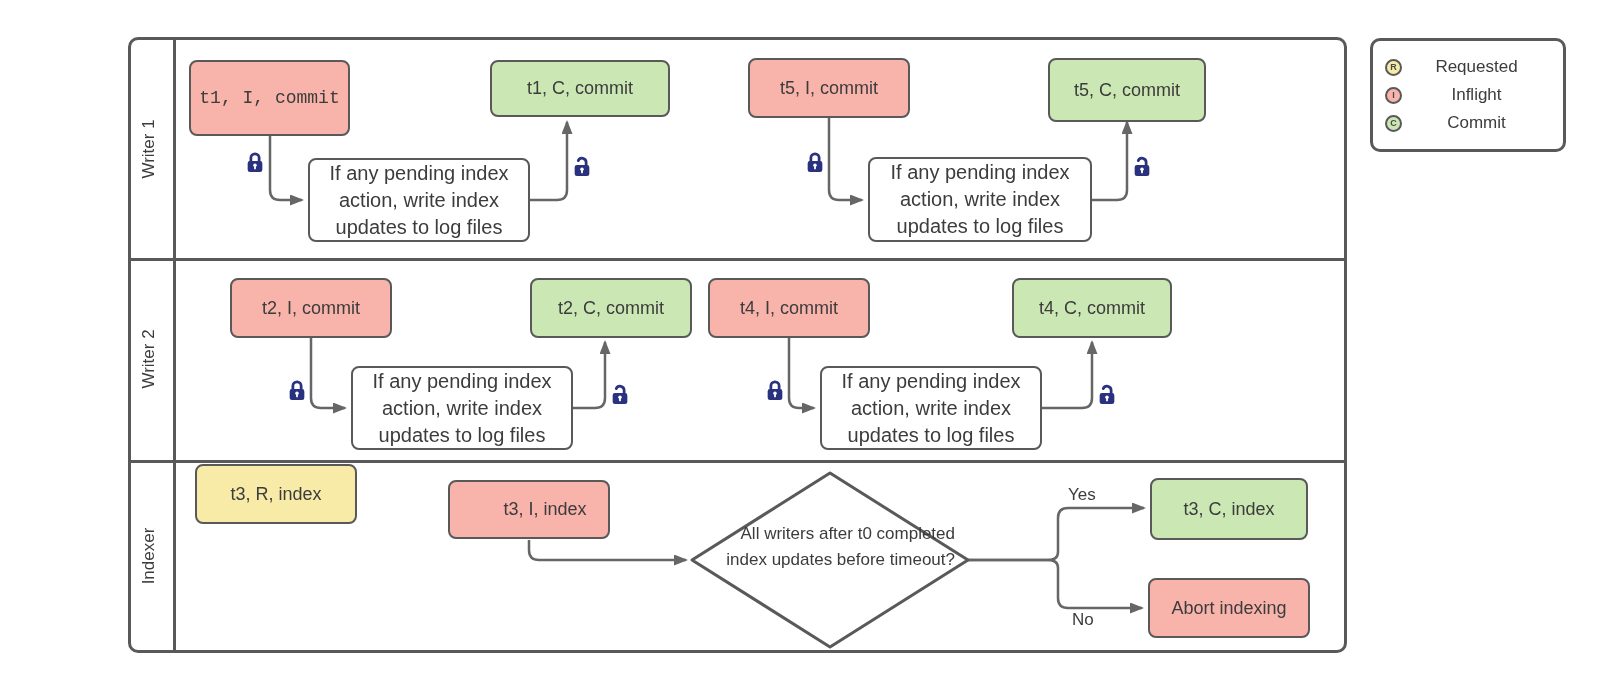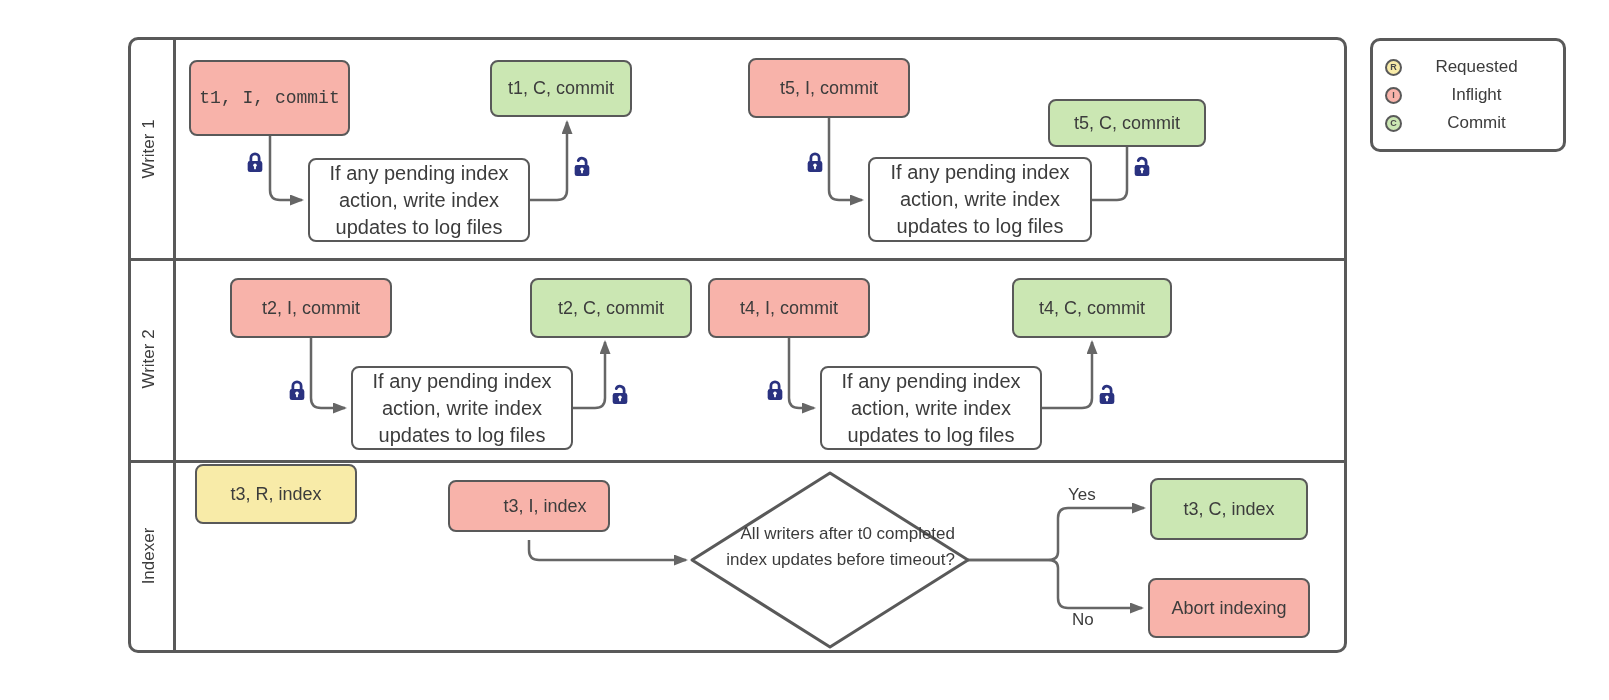--- a/index.html
+++ b/index.html
@@ -124,34 +124,34 @@
     <use href="#lock-closed" x="804" y="150" width="22" height="24"></use>
     <use href="#lock-open" x="1131" y="154" width="22" height="24"></use>
     <use href="#lock-closed" x="286" y="378" width="22" height="24"></use>
     <use href="#lock-open" x="609" y="382" width="22" height="24"></use>
     <use href="#lock-closed" x="764" y="378" width="22" height="24"></use>
     <use href="#lock-open" x="1096" y="382" width="22" height="24"></use>
   </svg>
 
   <div class="node pink" style="left:189px;top:60px;width:161px;height:76px;font-family:Liberation Mono, monospace;">t1, I, commit</div>
   <div class="node note" style="left:308px;top:158px;width:222px;height:84px;">If any pending index action, write index updates to log files</div>
-  <div class="node green" style="left:490px;top:60px;width:142px;height:57px;">t1, C, commit</div>
+  <div class="node green" style="left:490px;top:60px;width:180px;height:57px;">t1, C, commit</div>
   <div class="node pink" style="left:748px;top:58px;width:162px;height:60px;">t5, I, commit</div>
   <div class="node note" style="left:868px;top:157px;width:224px;height:85px;">If any pending index action, write index updates to log files</div>
-  <div class="node green" style="left:1048px;top:58px;width:158px;height:48px;margin-top:41px;">t5, C, commit</div>
+  <div class="node green" style="left:1048px;top:58px;width:158px;height:64px;">t5, C, commit</div>
 
   <div class="node pink" style="left:230px;top:278px;width:162px;height:60px;">t2, I, commit</div>
   <div class="node note" style="left:351px;top:366px;width:222px;height:84px;">If any pending index action, write index updates to log files</div>
   <div class="node green" style="left:530px;top:278px;width:162px;height:60px;">t2, C, commit</div>
   <div class="node pink" style="left:708px;top:278px;width:162px;height:60px;">t4, I, commit</div>
   <div class="node note" style="left:820px;top:366px;width:222px;height:84px;">If any pending index action, write index updates to log files</div>
   <div class="node green" style="left:1012px;top:278px;width:160px;height:60px;">t4, C, commit</div>
 
   <div class="node yellow" style="left:188px;top:464px;width:162px;height:60px;margin-left:7px;">t3, R, index</div>
-  <div class="node pink" style="left:448px;top:480px;width:162px;height:52px;padding-left:32px;">t3, I, index</div>
+  <div class="node pink" style="left:448px;top:480px;width:162px;height:59px;padding-left:32px;">t3, I, index</div>
   <div class="node green" style="left:1150px;top:478px;width:158px;height:62px;">t3, C, index</div>
   <div class="node pink" style="left:1148px;top:578px;width:162px;height:60px;">Abort indexing</div>
 
   <div class="decision-label">All writers after t0 completed index updates before timeout?</div>
   <div class="edge-label yes">Yes</div>
   <div class="edge-label no">No</div>
 
   <div class="legend">
     <div class="legend-row">
       <span class="legend-badge requested">R</span>

